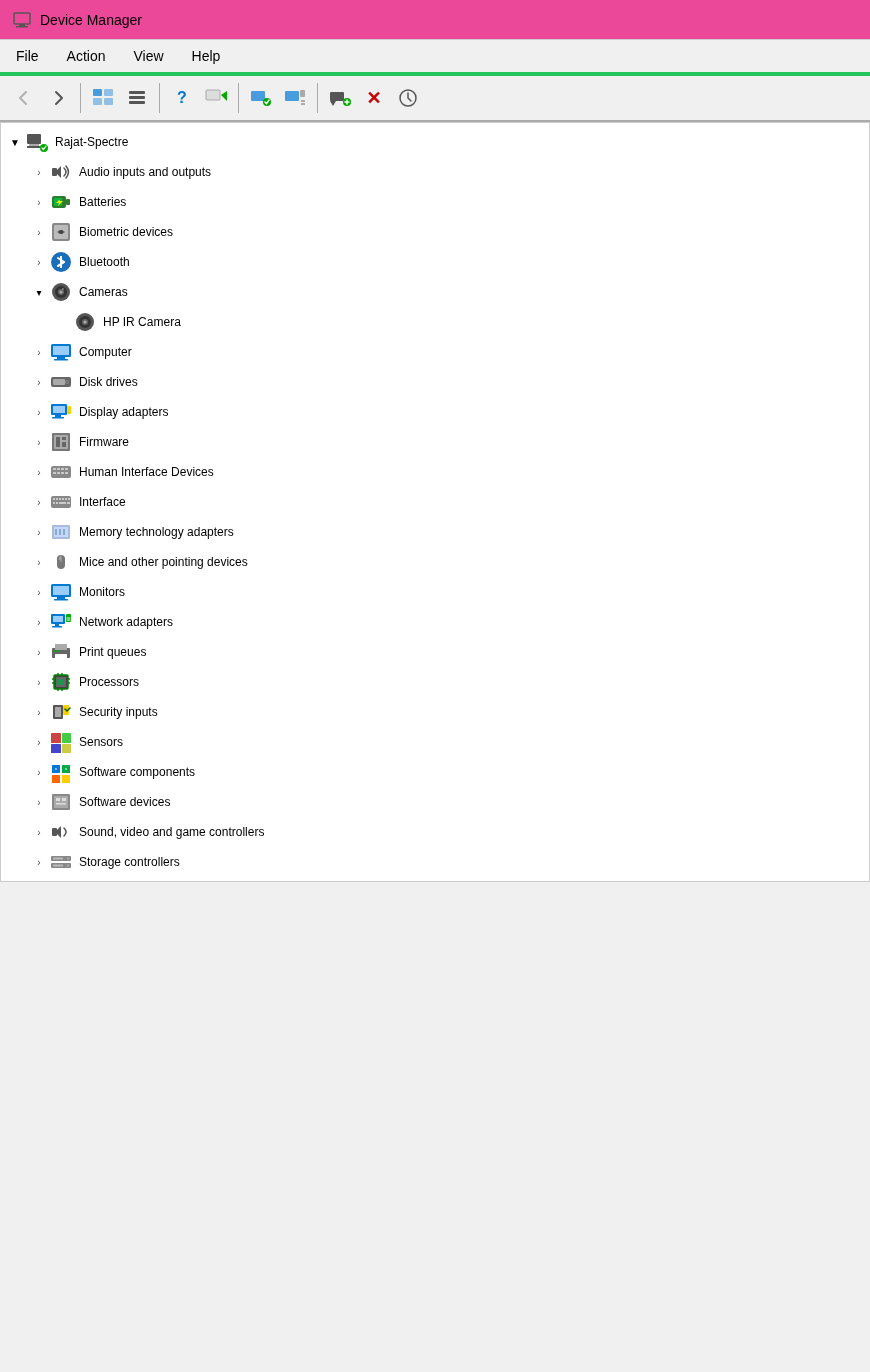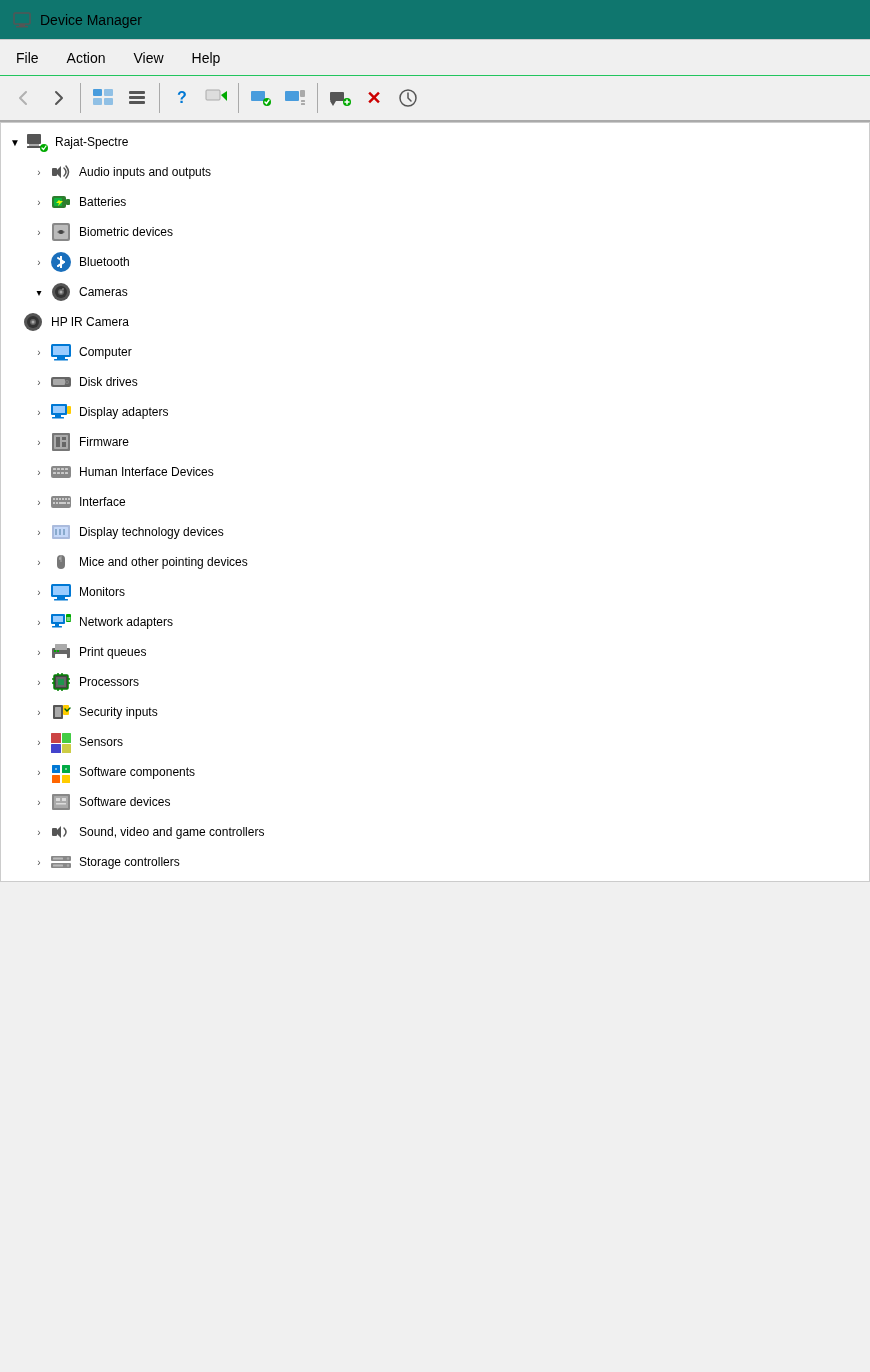--- a/index.html
+++ b/index.html
@@ -6,21 +6,21 @@
     body {
       font-family: 'Segoe UI', Tahoma, Geneva, Verdana, sans-serif;
       font-size: 14px;
       background: #f0f0f0;
       width: 870px;
       min-height: 1372px;
     }
 
     
     .title-bar {
-      background: #0f766e;
+      background: #ec4899;
       height: 40px;
       display: flex;
       align-items: center;
       padding: 0 12px;
       gap: 8px;
       border-bottom: 1px solid #ccc;
     }
     .title-bar-icon {
       width: 20px;
       height: 20px;
@@ -31,21 +31,21 @@
       color: #000;
     }
 
     
     .menu-bar {
       background: #f0f0f0;
       height: 36px;
       display: flex;
       align-items: center;
       padding: 0 4px;
-      border-bottom: 1px solid #22c55e;
+      border-bottom: 4px solid #22c55e;
       gap: 4px;
     }
     .menu-item {
       padding: 4px 12px;
       font-size: 14px;
       cursor: pointer;
       color: #000;
       border-radius: 3px;
     }
 
@@ -94,21 +94,21 @@
       display: flex;
       align-items: center;
       height: 30px;
       padding-right: 8px;
       cursor: pointer;
       user-select: none;
     }
 
     .tree-indent-0 { padding-left: 4px; }
     .tree-indent-1 { padding-left: 28px; }
-    .tree-indent-2 { }
+    .tree-indent-2 { padding-left: 52px; }
 
     .tree-arrow {
       width: 20px;
       height: 20px;
       display: flex;
       align-items: center;
       justify-content: center;
       font-size: 10px;
       color: #555;
       flex-shrink: 0;
@@ -420,21 +420,21 @@
     <div class="tree-arrow">›</div>
     <div class="tree-icon">
       <svg width="22" height="22" viewBox="0 0 22 22">
         <rect x="2" y="4" width="18" height="14" rx="1" fill="#aabbdd"></rect>
         <rect x="4" y="6" width="14" height="10" rx="0.5" fill="#cce0ff" opacity="0.8"></rect>
         <rect x="5" y="8" width="2" height="6" fill="#88aacc"></rect>
         <rect x="9" y="8" width="2" height="6" fill="#88aacc"></rect>
         <rect x="13" y="8" width="2" height="6" fill="#88aacc"></rect>
       </svg>
     </div>
-    <span class="tree-label">Display technology devices</span>
+    <span class="tree-label">Memory technology adapters</span>
   </div>
 
   <div class="tree-item tree-indent-1">
     <div class="tree-arrow">›</div>
     <div class="tree-icon">
       <svg width="22" height="22" viewBox="0 0 22 22">
         <rect x="7" y="4" width="8" height="14" rx="4" fill="#777"></rect>
         <line x1="11" y1="4" x2="11" y2="11" stroke="#aaa" stroke-width="1"></line>
         <rect x="9" y="6" width="2" height="3" rx="1" fill="#aaa"></rect>
       </svg>

